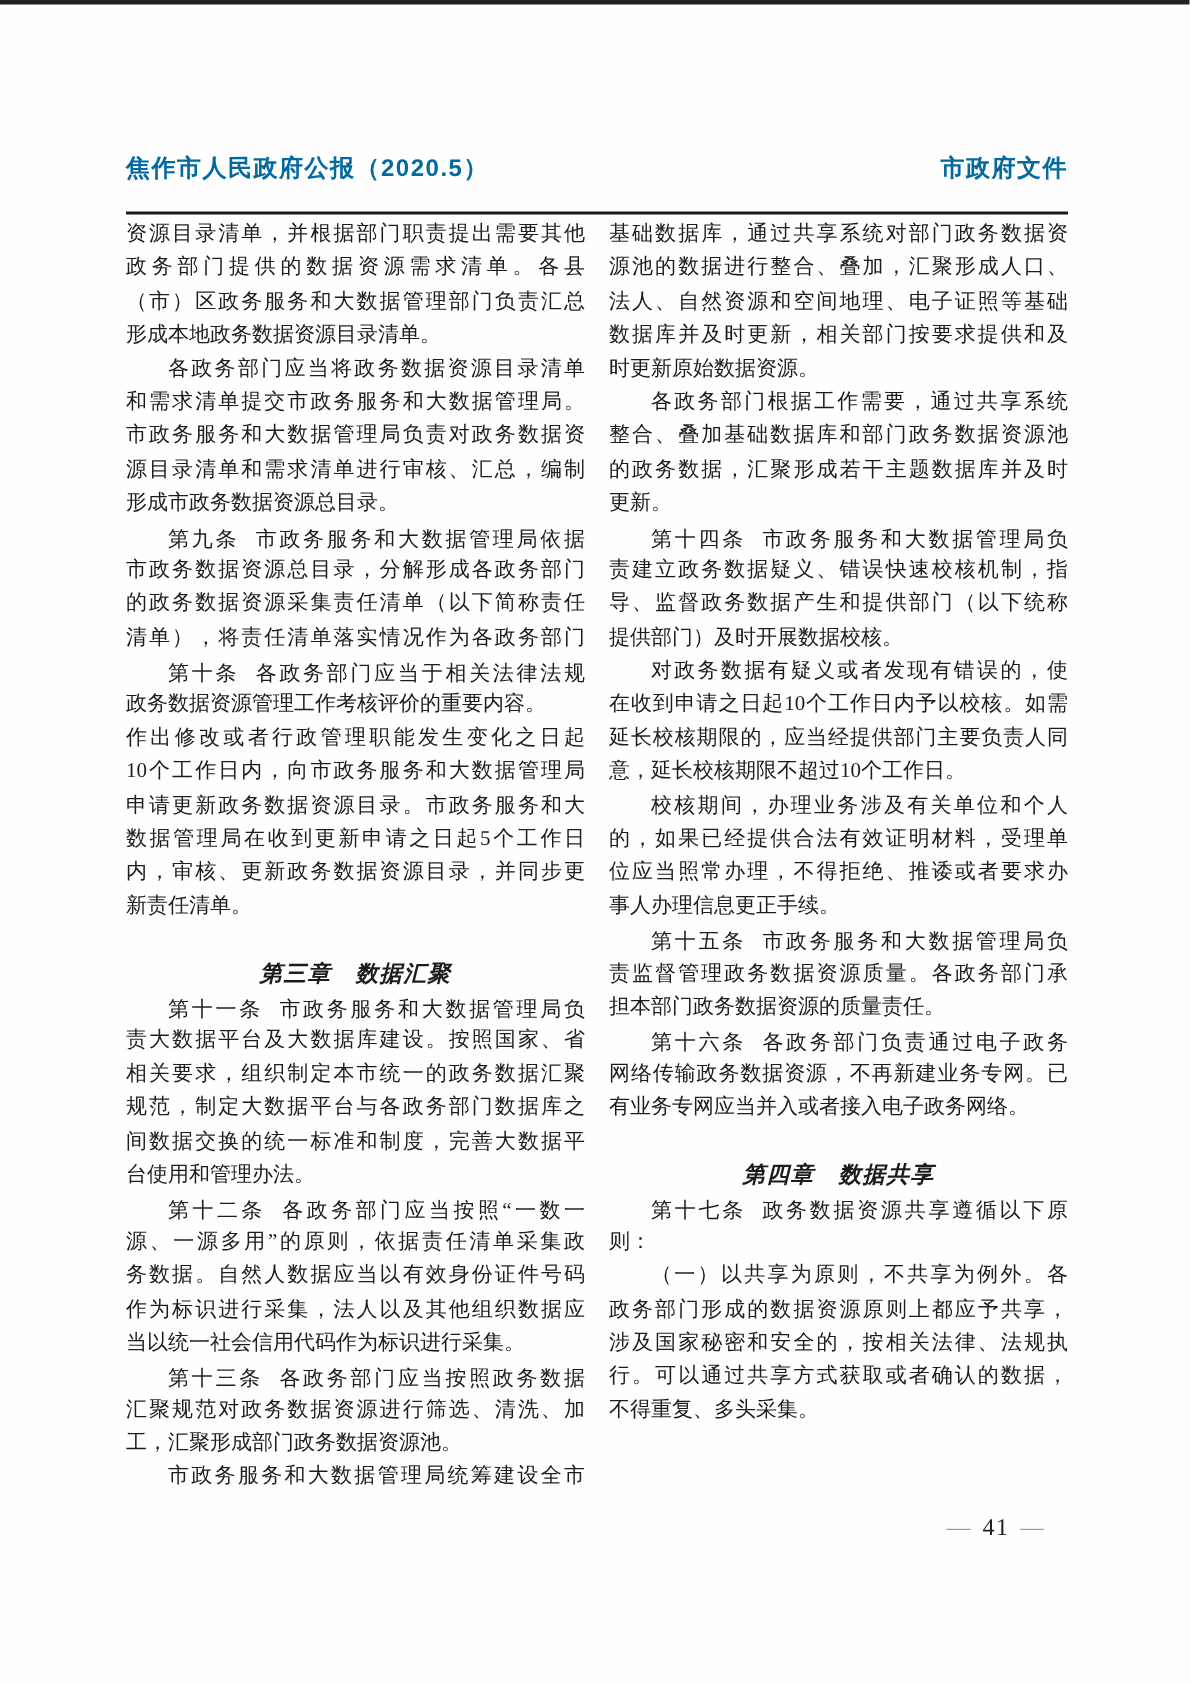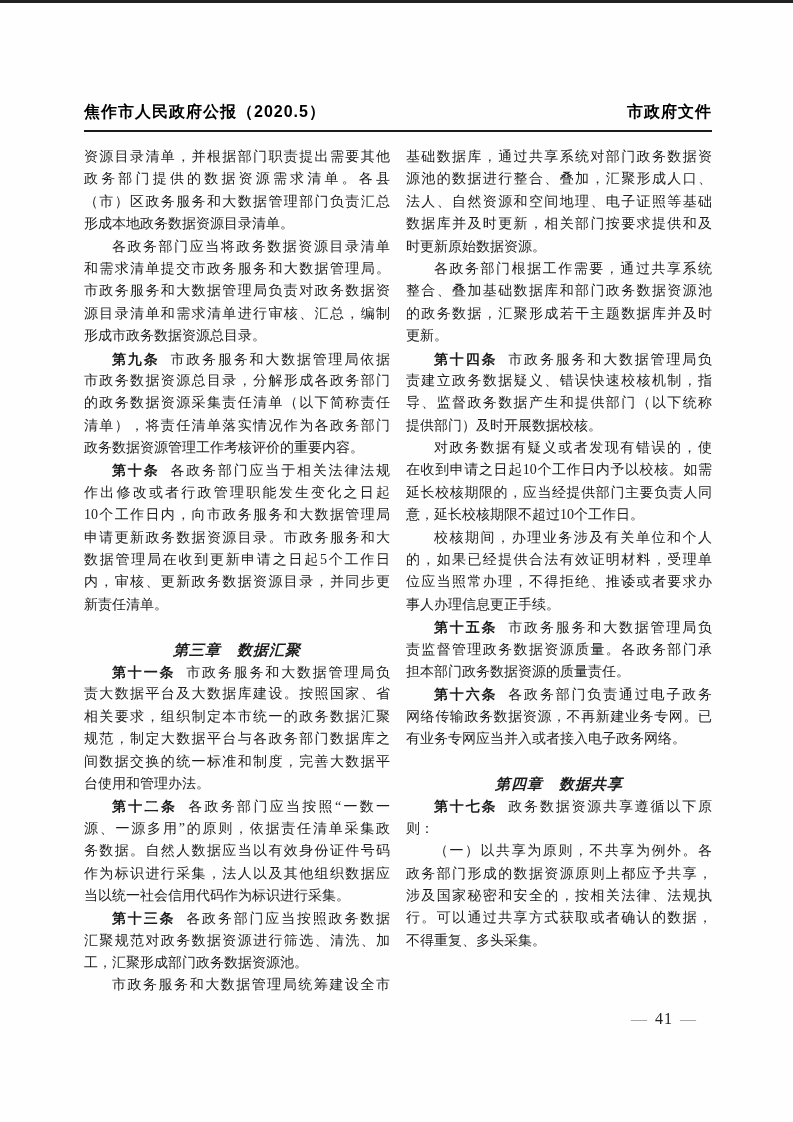--- a/index.html
+++ b/index.html
@@ -13,22 +13,22 @@
   }
   .scan-edge {
     position: absolute; top: 0; left: 0; right: 0; height: 3px;
     background: #222;
   }
   .page-header {
     position: absolute;
     top: 102px; left: 84px; width: 628px;
     display: flex; justify-content: space-between; align-items: flex-end;
     font-family: "Liberation Sans", "DejaVu Sans", sans-serif;
-    font-size: 16px; font-weight: bold; color: #000000;
-    padding-bottom: 7px;
+    font-size: 16px; font-weight: bold; color: #0369a1;
+    padding-bottom: 18px;
     border-bottom: 2.5px solid #1a1a1a;
     letter-spacing: 1px;
     text-align: center;
   }
   .content {
     position: absolute;
     top: 146px; left: 84px; width: 628px;
     display: flex; gap: 16px; justify-content: space-between;
   }
   .col { width: 306px; }
@@ -40,21 +40,21 @@
   }
   .line.j { text-align: justify; text-align-last: justify; white-space: normal; }
   .line.indent { padding-left: 28px; }
   .line.center {
     text-align: center; text-align-last: center;
     font-weight: bold; font-size: 15px; letter-spacing: 1px;
     font-family: "Liberation Sans", "DejaVu Sans", sans-serif;
     font-style: italic;
   }
   .line.blank {  }
-  .lead { font-weight: bold; margin-right: 11px;
+  .lead { font-weight: normal; margin-right: 11px;
     font-family: "Liberation Sans", "DejaVu Sans", sans-serif; }
   .page-footer {
     position: absolute;
     top: 1010px; right: 96px;
     font-size: 16px; color: #222;
     letter-spacing: 1px;
   }
   .page-footer .dash { color: #9a9a9a; }
   .page-footer .num { margin: 0 7px; }
 </style>
@@ -76,22 +76,22 @@
       <div class="line"><span>形成本地政务数据资源目录清单。</span></div>
       <div class="line indent j"><span>各政务部门应当将政务数据资源目录清单</span></div>
       <div class="line j"><span>和需求清单提交市政务服务和大数据管理局。</span></div>
       <div class="line j"><span>市政务服务和大数据管理局负责对政务数据资</span></div>
       <div class="line j"><span>源目录清单和需求清单进行审核、汇总，编制</span></div>
       <div class="line"><span>形成市政务数据资源总目录。</span></div>
       <div class="line indent j"><span class="lead">第九条</span><span>市政务服务和大数据管理局依据</span></div>
       <div class="line j"><span>市政务数据资源总目录，分解形成各政务部门</span></div>
       <div class="line j"><span>的政务数据资源采集责任清单（以下简称责任</span></div>
       <div class="line j"><span>清单），将责任清单落实情况作为各政务部门</span></div>
+      <div class="line indent j"><span class="lead">第十条</span><span>各政务部门应当于相关法律法规</span></div>
       <div class="line"><span>政务数据资源管理工作考核评价的重要内容。</span></div>
-      <div class="line indent j"><span class="lead">第十条</span><span>各政务部门应当于相关法律法规</span></div>
       <div class="line j"><span>作出修改或者行政管理职能发生变化之日起</span></div>
       <div class="line j"><span>10个工作日内，向市政务服务和大数据管理局</span></div>
       <div class="line j"><span>申请更新政务数据资源目录。市政务服务和大</span></div>
       <div class="line j"><span>数据管理局在收到更新申请之日起5个工作日</span></div>
       <div class="line j"><span>内，审核、更新政务数据资源目录，并同步更</span></div>
       <div class="line"><span>新责任清单。</span></div>
       <div class="line blank"></div>
       <div class="line center">第三章　数据汇聚</div>
       <div class="line indent j"><span class="lead">第十一条</span><span>市政务服务和大数据管理局负</span></div>
       <div class="line j"><span>责大数据平台及大数据库建设。按照国家、省</span></div>

